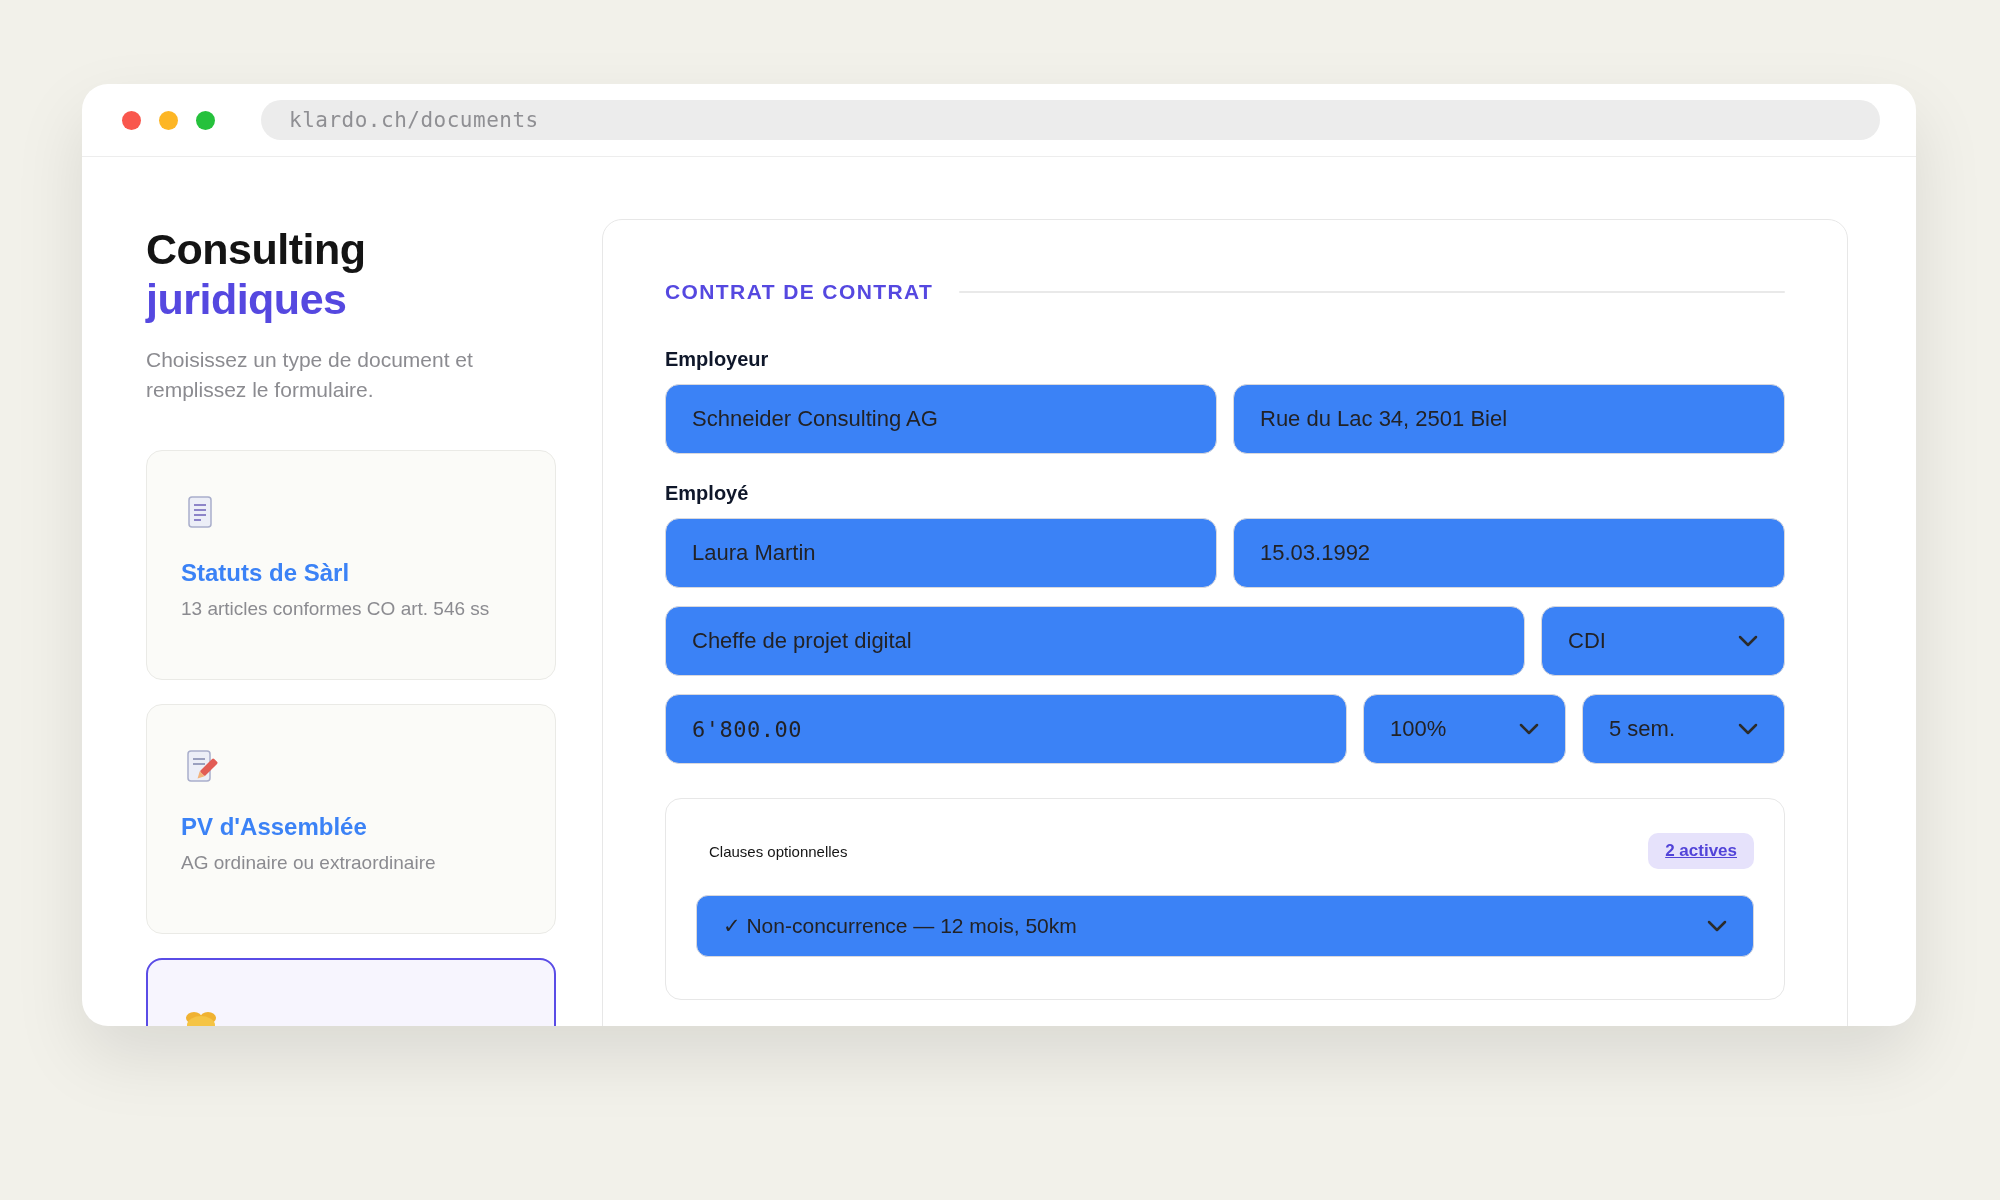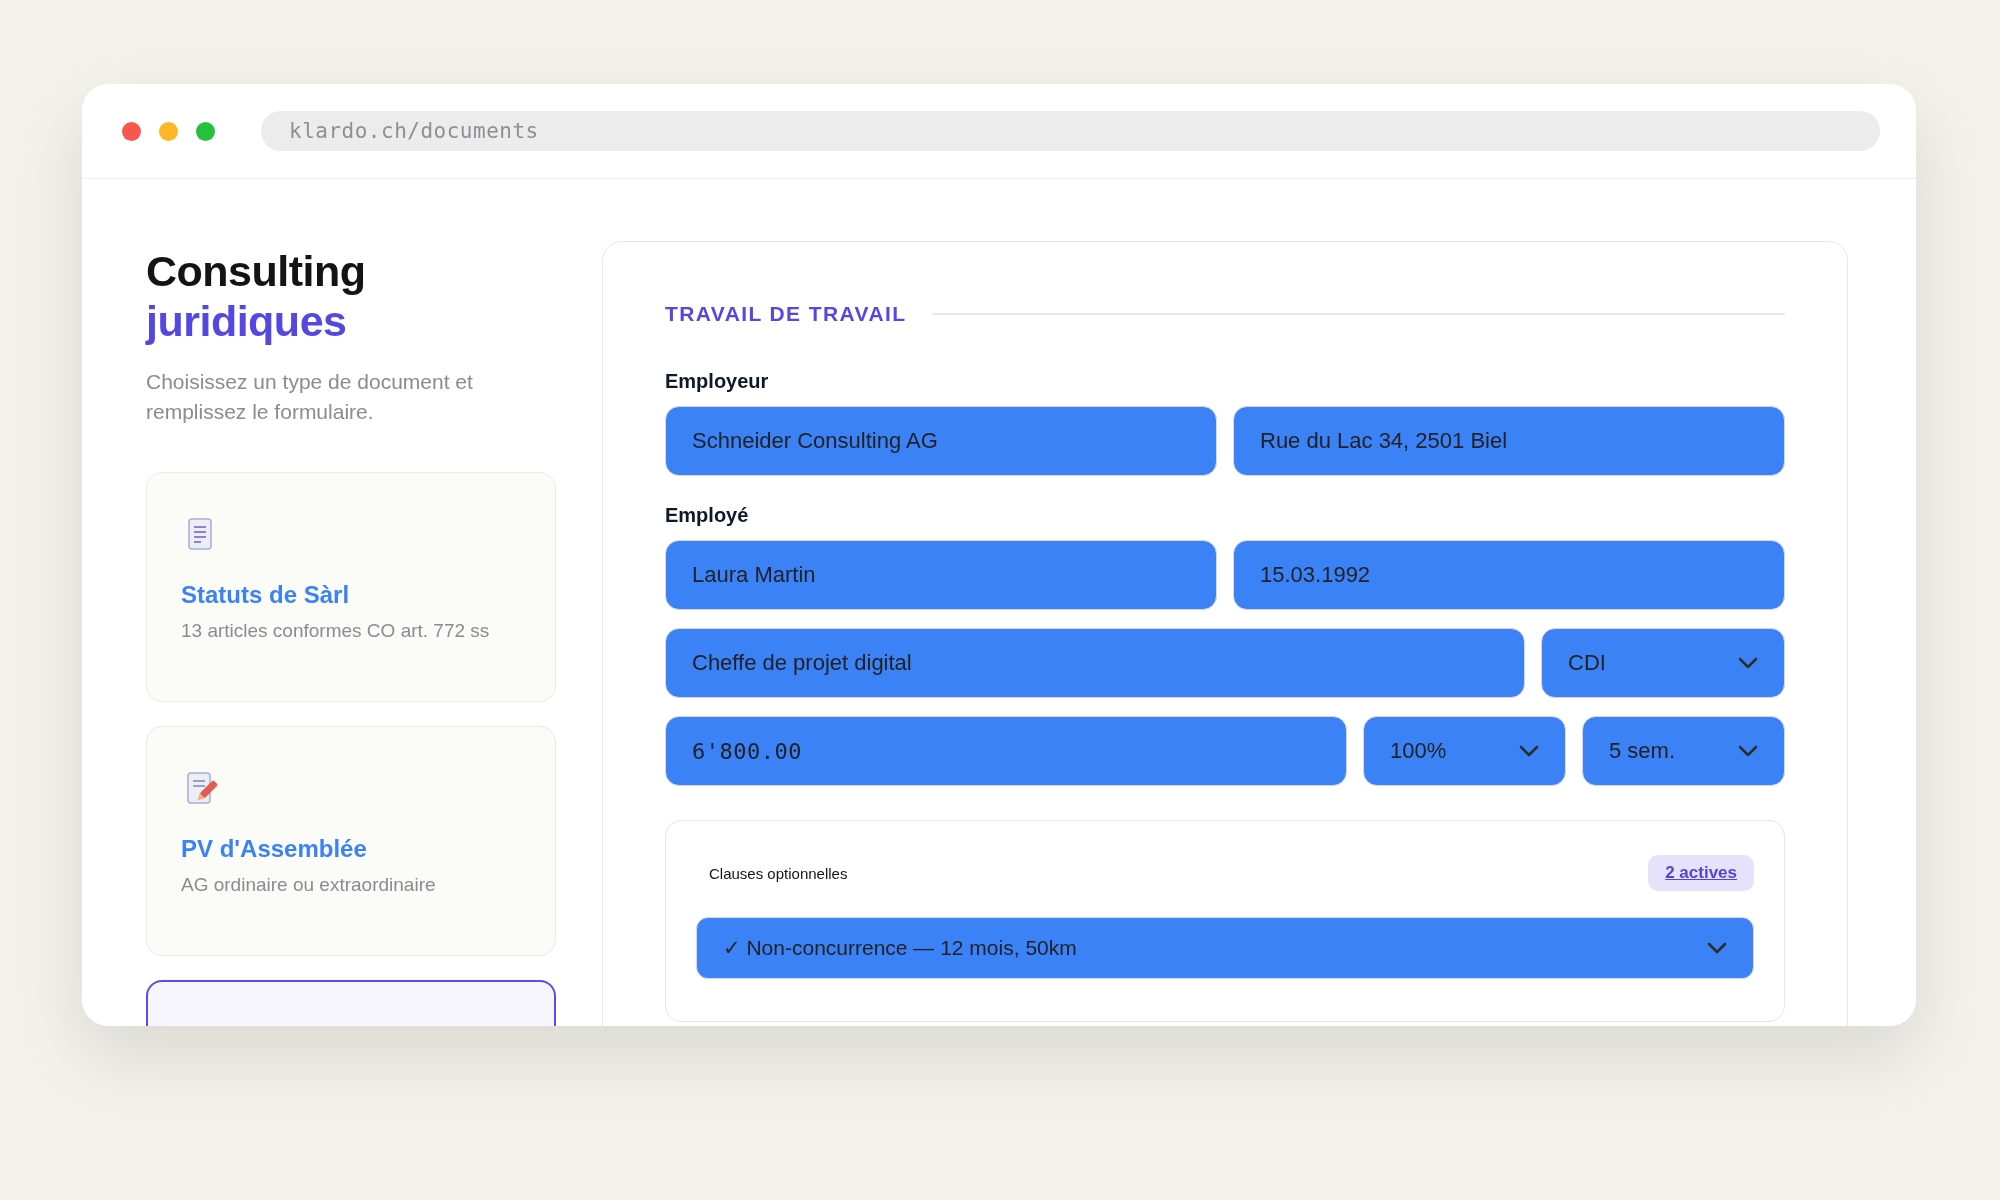--- a/index.html
+++ b/index.html
@@ -15,21 +15,21 @@
   
   .window {
     position:absolute; left:82px; top:84px;
     width:1834px; height:942px;
     background:#ffffff;
     border-radius:26px;
     box-shadow:0 30px 70px rgba(0,0,0,0.10);
     overflow:hidden;
   }
   .titlebar {
-    height:95px;
+    height:73px;
     display:flex; align-items:center;
     padding:0 36px 0 40px;
     border-bottom:1px solid #ededed;
   }
   .traffic { display:flex; gap:18px; flex-shrink:0; }
   .dot { width:19px; height:19px; border-radius:50%; }
   .dot.red { background:#f9574d; }
   .dot.yellow { background:#fdb625; }
   .dot.green { background:#25c13c; }
   .urlbar {
@@ -172,21 +172,21 @@
         <span class="icon">
           <svg width="38" height="38" viewBox="0 0 38 38">
             <rect x="8" y="4" width="22" height="30" rx="3" fill="#eceef7" stroke="#a9aecb" stroke-width="1.5"></rect>
             <line x1="13" y1="12" x2="25" y2="12" stroke="#8d84c8" stroke-width="2"></line>
             <line x1="13" y1="17" x2="25" y2="17" stroke="#8d84c8" stroke-width="2"></line>
             <line x1="13" y1="22" x2="25" y2="22" stroke="#8d84c8" stroke-width="2"></line>
             <line x1="13" y1="27" x2="20" y2="27" stroke="#8d84c8" stroke-width="2"></line>
           </svg>
         </span>
         <h3>Statuts de Sàrl</h3>
-        <p>13 articles conformes CO art. 772 ss</p>
+        <p>13 articles conformes CO art. 546 ss</p>
       </div>
 
       <div class="side-card">
         <span class="icon">
           <svg width="38" height="38" viewBox="0 0 38 38">
             <rect x="7" y="4" width="22" height="30" rx="3" fill="#eceef7" stroke="#a9aecb" stroke-width="1.5"></rect>
             <line x1="12" y1="12" x2="24" y2="12" stroke="#9aa0bf" stroke-width="2"></line>
             <line x1="12" y1="17" x2="24" y2="17" stroke="#9aa0bf" stroke-width="2"></line>
             <g transform="rotate(45 24 24)">
               <rect x="20.5" y="9" width="7" height="19" rx="1.5" fill="#e25c54"></rect>
@@ -207,21 +207,21 @@
           </svg>
         </span>
         <h3></h3>
         <p></p>
       </div>
     </div>
 
     <div class="main-card">
 
       <div class="section-head">
-        <span class="section-title">TRAVAIL DE TRAVAIL</span>
+        <span class="section-title">CONTRAT DE CONTRAT</span>
         <span class="section-rule"></span>
       </div>
 
       <div class="field-label">Employeur</div>
       <div class="row">
         <div class="input half">
           <span>Schneider Consulting AG</span>
         </div>
         <div class="input half">
           <span>Rue du Lac 34, 2501 Biel</span>

